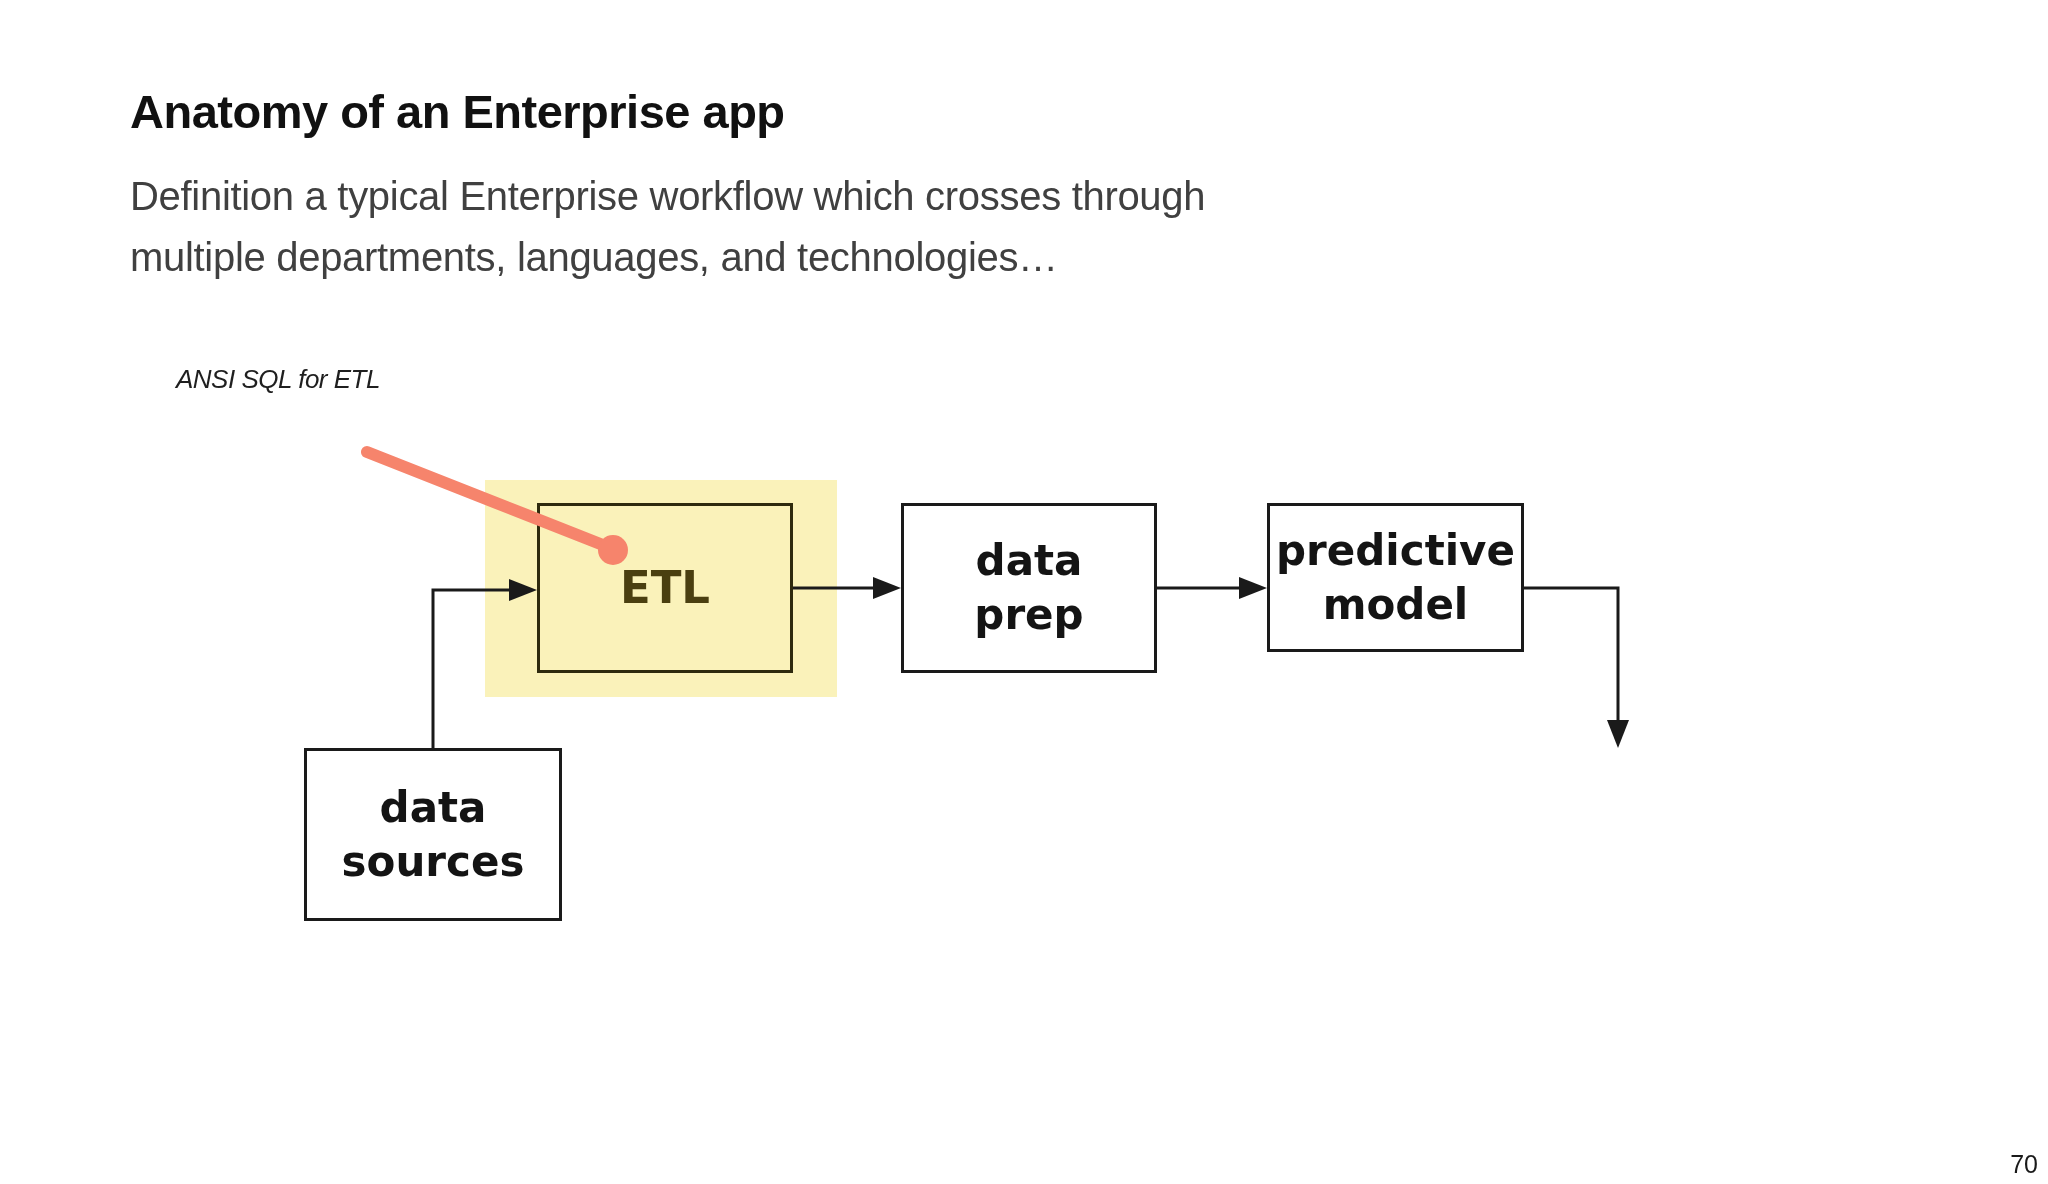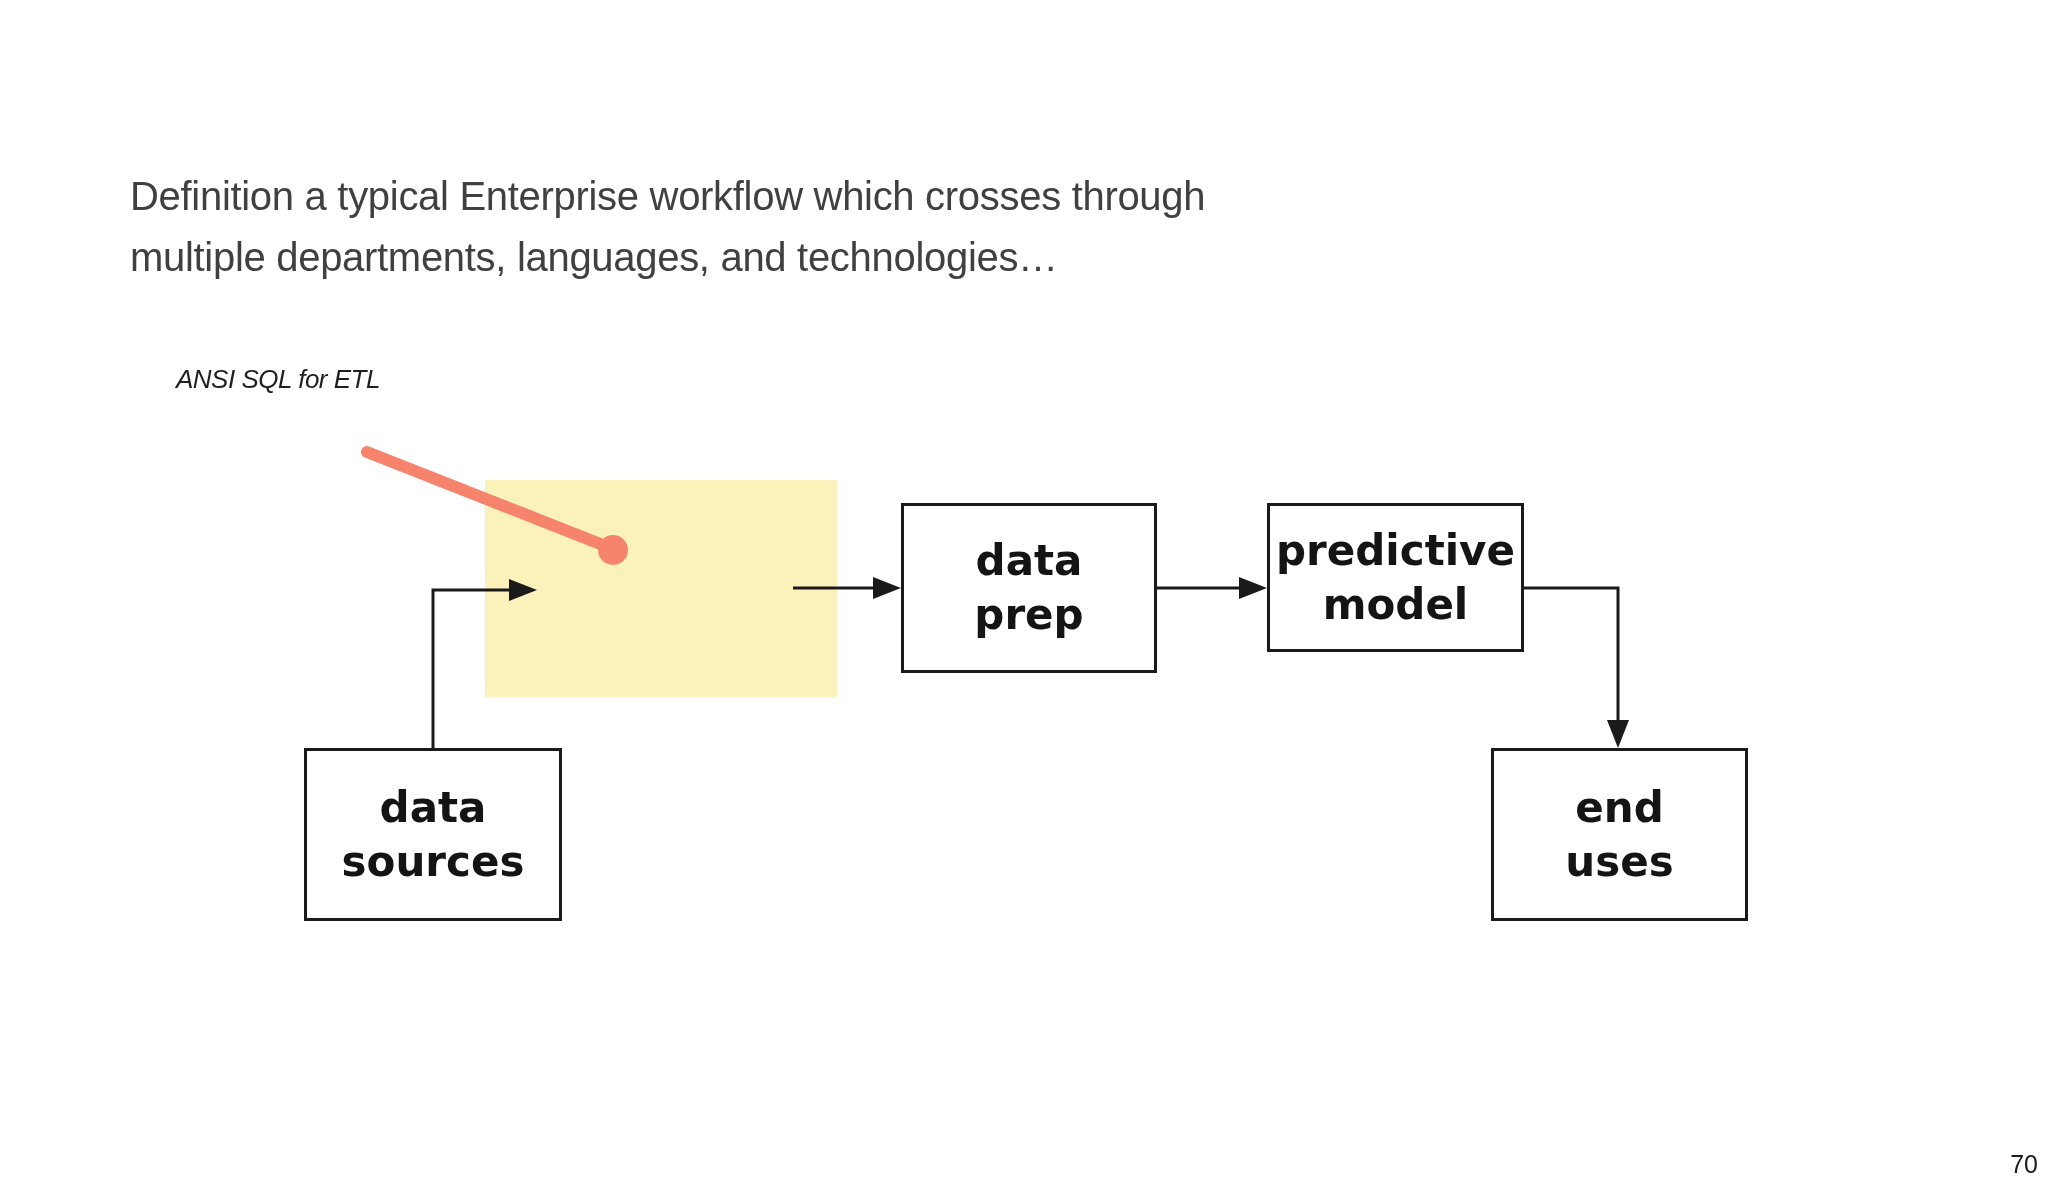--- a/index.html
+++ b/index.html
@@ -59,20 +59,21 @@
   .page-number{
     position:absolute;left:1990px;top:1150px;width:48px;
     font-size:25px;color:#1a1a1a;text-align:right;
   }
 </style>
 </head>
 <body>
 
 <div class="slide">
 
+  <div class="slide-title">Anatomy of an Enterprise app</div>
 
   <div class="slide-subtitle">Definition a typical Enterprise workflow which crosses through
 multiple departments, languages, and technologies…</div>
 
   <div class="annotation-label">ANSI SQL for ETL</div>
 
   <div class="etl-highlight"></div>
 
   <svg class="overlay" viewBox="0 0 2048 1184" xmlns="http://www.w3.org/2000/svg">
 
@@ -82,36 +83,35 @@
     <path class="connector" d="M 793 588 L 877 588"></path>
     <polygon class="arrowhead" points="901,588 873,577 873,599"></polygon>
 
     <path class="connector" d="M 1157 588 L 1243 588"></path>
     <polygon class="arrowhead" points="1267,588 1239,577 1239,599"></polygon>
 
     <path class="connector" d="M 1524 588 L 1618 588 L 1618 724"></path>
     <polygon class="arrowhead" points="1618,748 1607,720 1629,720"></polygon>
   </svg>
 
+  <div class="node node-etl">
+    <span>ETL</span>
+  </div>
   <div class="node node-data-prep">
     <span>data
 prep</span>
   </div>
   <div class="node node-predictive-model">
     <span>predictive
 model</span>
   </div>
   <div class="node node-data-sources">
     <span>data
 sources</span>
   </div>
-  <div class="node node-end-uses">
-    <span>end
-uses</span>
-  </div>
 
   <svg class="overlay" viewBox="0 0 2048 1184" xmlns="http://www.w3.org/2000/svg">
     <line class="annotation-line" x1="367" y1="452" x2="608" y2="547"></line>
     <circle class="annotation-dot" cx="613" cy="550" r="15"></circle>
   </svg>
 
   <div class="page-number">70</div>
 
 </div>
 

